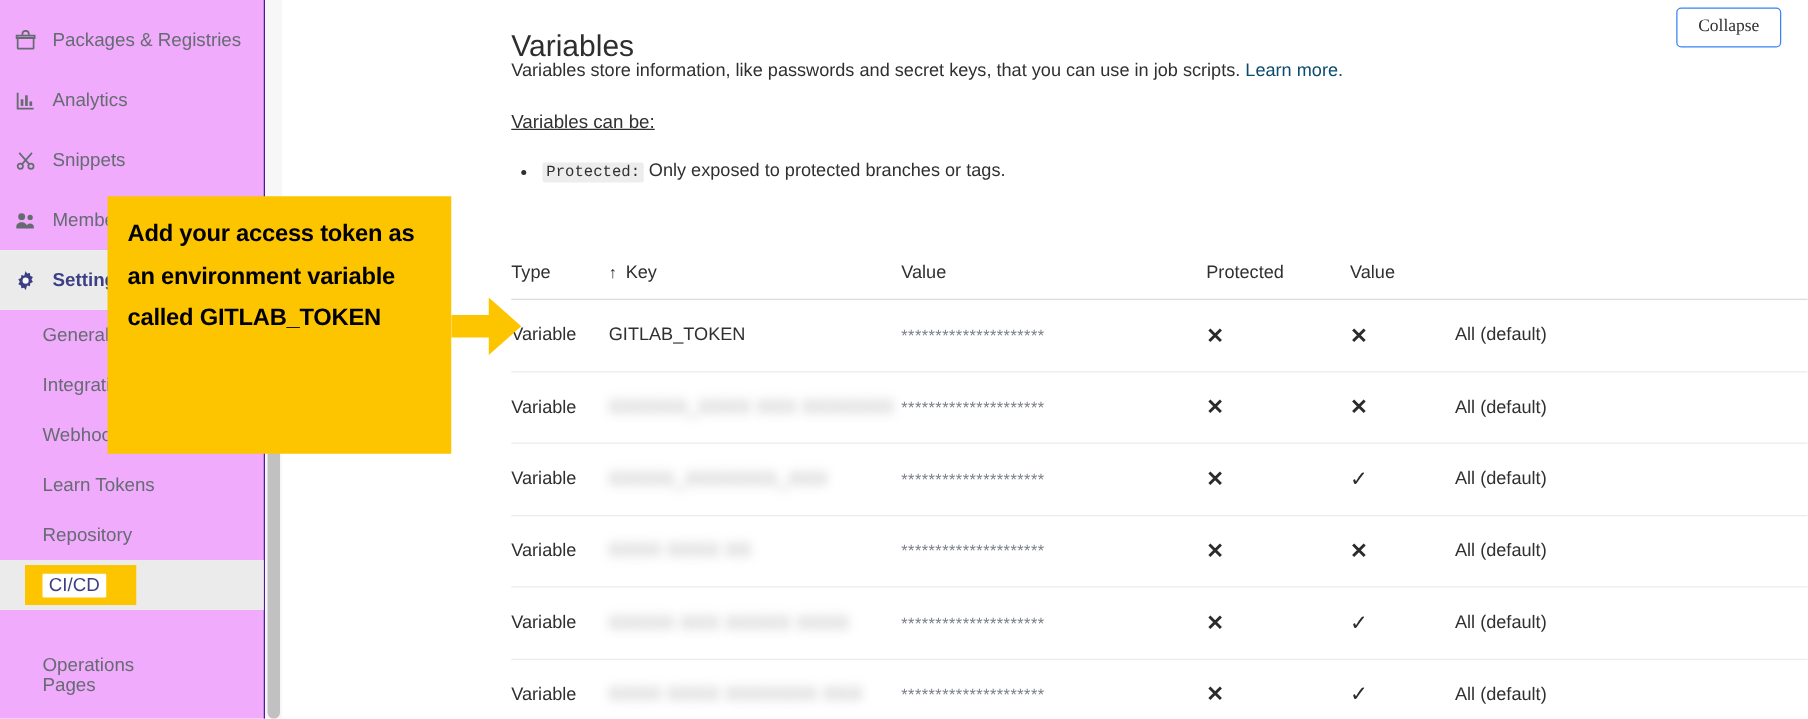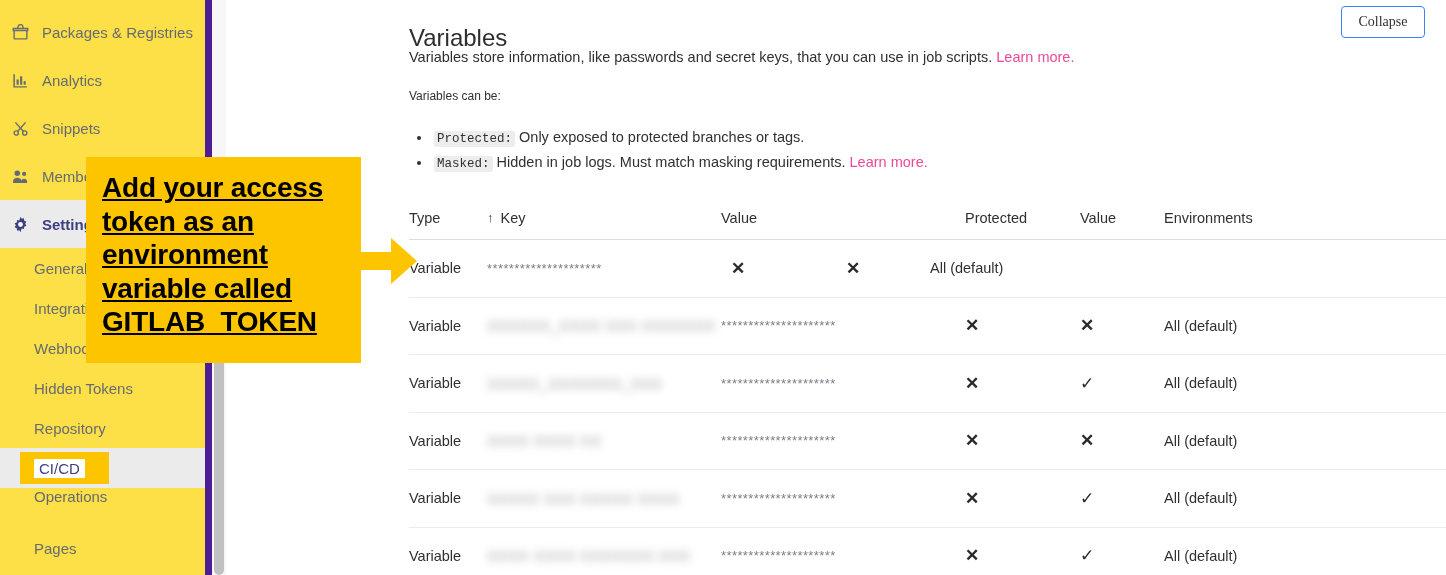--- a/index.html
+++ b/index.html
@@ -15,22 +15,22 @@
     position: relative;
     width: 1446px; height: 575px;
     background: #ffffff;
   }
 
   
   #sidebar {
     position: absolute;
     left: 0; top: 0;
     width: 212px; height: 575px;
-    background: #fde047;
-    border-right: 7px solid #4c1d95;
+    background: #f0abfc;
+    border-right: 1px solid #4c1d95;
     overflow: hidden;
   }
   .nav-top-item {
     position: absolute;
     left: 0; width: 212px; height: 48px;
     display: flex; align-items: center;
     padding-left: 8px;
     color: #666b72;
     font-size: 15px;
   }
@@ -99,24 +99,25 @@
   }
   #desc1 {
     position: absolute;
     left: 183px; top: 49px;
     font-size: 14.5px;
     color: #303030;
   }
   #desc2 {
     position: absolute;
     left: 183px; top: 89px;
-    font-size: 12px;
-    color: #303030;
-  }
-  .lnk { color: #ec4899; text-decoration: none; }
+    font-size: 15px;
+    color: #303030;
+    text-decoration: underline;
+  }
+  .lnk { color: #0c4a6e; text-decoration: none; }
 
   #bullets {
     position: absolute;
     left: 183px; top: 126px;
     font-size: 14.5px;
     color: #303030;
     margin: 0;
     padding: 0;
     list-style: none;
   }
@@ -218,25 +219,24 @@
 
   
   #callout {
     position: absolute;
     left: 86px; top: 157px;
     width: 275px; height: 206px;
     background: #fdc500;
     z-index: 20;
     padding: 14px 16px 0 16px;
     color: #000000;
-    font-size: 28px;
+    font-size: 19px;
     font-weight: 700;
     line-height: 33.5px;
     letter-spacing: -0.2px;
-    text-decoration: underline;
   }
   #callout-arrow {
     position: absolute;
     left: 361px; top: 238px;
     width: 56px; height: 46px;
     z-index: 20;
   }
 </style>
 </head>
 <body>
@@ -304,32 +304,32 @@
     <div class="nav-sub-item" style="top:248px">
       <span>General</span>
     </div>
     <div class="nav-sub-item" style="top:288px">
       <span>Integrations</span>
     </div>
     <div class="nav-sub-item" style="top:328px">
       <span>Webhooks</span>
     </div>
     <div class="nav-sub-item" style="top:368px">
-      <span>Hidden Tokens</span>
+      <span>Learn Tokens</span>
     </div>
     <div class="nav-sub-item" style="top:408px">
       <span>Repository</span>
     </div>
 
     <div class="nav-sub-item active" style="top:448px">
       <span class="yellow-marker" style="left:20px; top:4px; width:89px; height:32px;"></span>
       <span class="hl" style="position:relative; z-index:3; margin-left:0;">CI/CD</span>
     </div>
 
-    <div class="nav-sub-item" style="top:476px">
+    <div class="nav-sub-item" style="top:512px">
       <span>Operations</span>
     </div>
     <div class="nav-sub-item" style="top:528px">
       <span>Pages</span>
     </div>
   </div>
 
   <div id="sb-track"></div>
   <div id="sb-thumb"></div>
 
@@ -342,46 +342,43 @@
       <a class="lnk" href="#">Learn more.</a>
     </div>
 
     <div id="desc2">Variables can be:</div>
 
     <ul id="bullets">
       <li>
         <code class="badge">Protected:</code>
         <span>Only exposed to protected branches or tags.</span>
       </li>
-      <li>
-        <code class="badge">Masked:</code>
-        <span>Hidden in job logs. Must match masking requirements.</span>
-        <a class="lnk" href="#">Learn more.</a>
-      </li>
     </ul>
 
     <button id="collapse-btn">Collapse</button>
 
     <div id="var-table">
 
       <div class="tr head">
         <div class="th c-type">Type</div>
         <div class="th c-key">
           <span class="sort-arrow">↑</span>
           <span>Key</span>
         </div>
         <div class="th c-value">Value</div>
         <div class="th c-prot">Protected</div>
         <div class="th c-mask">Value</div>
-        <div class="th c-env">Environments</div>
         <div class="th c-act"></div>
       </div>
 
       <div class="tr">
         <div class="td c-type">Variable</div>
+        <div class="td c-key">
+            <span>GITLAB_TOKEN</span>
+          </div>
         <div class="td c-value">
             <span class="masked-val">*********************</span>
           </div>
         <div class="td c-prot">
             <span class="mark-x">✕</span>
           </div>
         <div class="td c-mask">
             <span class="mark-x">✕</span>
           </div>
         <div class="td c-env">All (default)</div>

